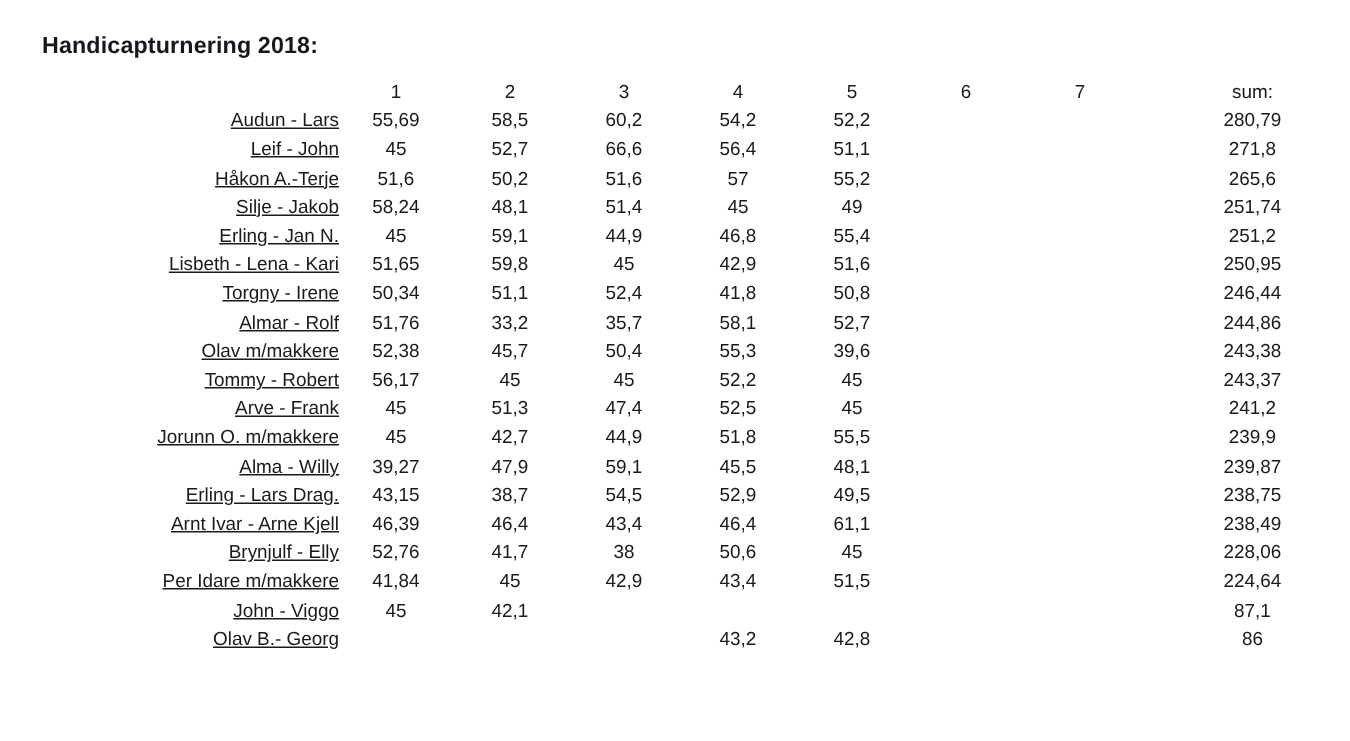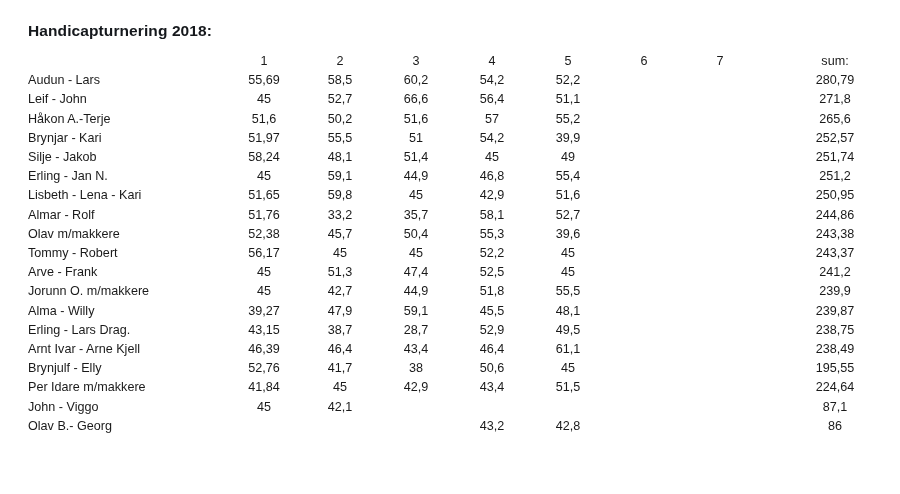--- a/index.html
+++ b/index.html
@@ -49,23 +49,24 @@
     white-space: nowrap;
   }
   th.hdr-round, th.hdr-sum {
     text-align: center;
     font-size: 12.6px;
     color: #15181c;
     padding-bottom: 6px;
   }
   th.hdr-name { text-align: left; }
   td.name {
-    text-align: left;
+    text-align: right;
     padding-left: 1px;
     color: #15181c;
+    text-decoration: underline;
   }
   td.score, td.sum {
     text-align: center;
   }
   td.sum { color: #15181c; }
   .red  { color: #e03b32; }
   .bold { font-weight: bold; color: #000; }
   .redbold { color: #e03b32; font-weight: bold; }
 </style>
 </head>
@@ -133,32 +134,20 @@
           <td class="score">50,2</td>
           <td class="score">51,6</td>
           <td class="score">57</td>
           <td class="score">55,2</td>
           <td class="score"></td>
           <td class="score"></td>
           <td></td>
           <td class="sum">265,6</td>
         </tr>
         <tr>
-          <td class="name">Brynjar - Kari</td>
-          <td class="score">51,97</td>
-          <td class="score">55,5</td>
-          <td class="score">51</td>
-          <td class="score">54,2</td>
-          <td class="score">39,9</td>
-          <td class="score"></td>
-          <td class="score"></td>
-          <td></td>
-          <td class="sum">252,57</td>
-        </tr>
-        <tr>
           <td class="name">Silje - Jakob</td>
           <td class="score">58,24</td>
           <td class="score">48,1</td>
           <td class="score">51,4</td>
           <td class="score red">45</td>
           <td class="score">49</td>
           <td class="score"></td>
           <td class="score"></td>
           <td></td>
           <td class="sum">251,74</td>
@@ -181,20 +170,32 @@
           <td class="score">59,8</td>
           <td class="score">45</td>
           <td class="score">42,9</td>
           <td class="score">51,6</td>
           <td class="score"></td>
           <td class="score"></td>
           <td></td>
           <td class="sum">250,95</td>
         </tr>
         <tr>
+          <td class="name">Torgny - Irene</td>
+          <td class="score">50,34</td>
+          <td class="score">51,1</td>
+          <td class="score">52,4</td>
+          <td class="score red">41,8</td>
+          <td class="score">50,8</td>
+          <td class="score"></td>
+          <td class="score"></td>
+          <td></td>
+          <td class="sum">246,44</td>
+        </tr>
+        <tr>
           <td class="name">Almar - Rolf</td>
           <td class="score">51,76</td>
           <td class="score">33,2</td>
           <td class="score">35,7</td>
           <td class="score">58,1</td>
           <td class="score">52,7</td>
           <td class="score"></td>
           <td class="score"></td>
           <td></td>
           <td class="sum">244,86</td>
@@ -256,21 +257,21 @@
           <td class="score">48,1</td>
           <td class="score"></td>
           <td class="score"></td>
           <td></td>
           <td class="sum">239,87</td>
         </tr>
         <tr>
           <td class="name">Erling - Lars Drag.</td>
           <td class="score">43,15</td>
           <td class="score">38,7</td>
-          <td class="score">28,7</td>
+          <td class="score">54,5</td>
           <td class="score">52,9</td>
           <td class="score">49,5</td>
           <td class="score"></td>
           <td class="score"></td>
           <td></td>
           <td class="sum">238,75</td>
         </tr>
         <tr>
           <td class="name">Arnt Ivar - Arne Kjell</td>
           <td class="score">46,39</td>
@@ -286,21 +287,21 @@
         <tr>
           <td class="name">Brynjulf - Elly</td>
           <td class="score">52,76</td>
           <td class="score">41,7</td>
           <td class="score">38</td>
           <td class="score">50,6</td>
           <td class="score red">45</td>
           <td class="score"></td>
           <td class="score"></td>
           <td></td>
-          <td class="sum">195,55</td>
+          <td class="sum">228,06</td>
         </tr>
         <tr>
           <td class="name">Per Idare m/makkere</td>
           <td class="score">41,84</td>
           <td class="score red">45</td>
           <td class="score">42,9</td>
           <td class="score">43,4</td>
           <td class="score">51,5</td>
           <td class="score"></td>
           <td class="score"></td>

